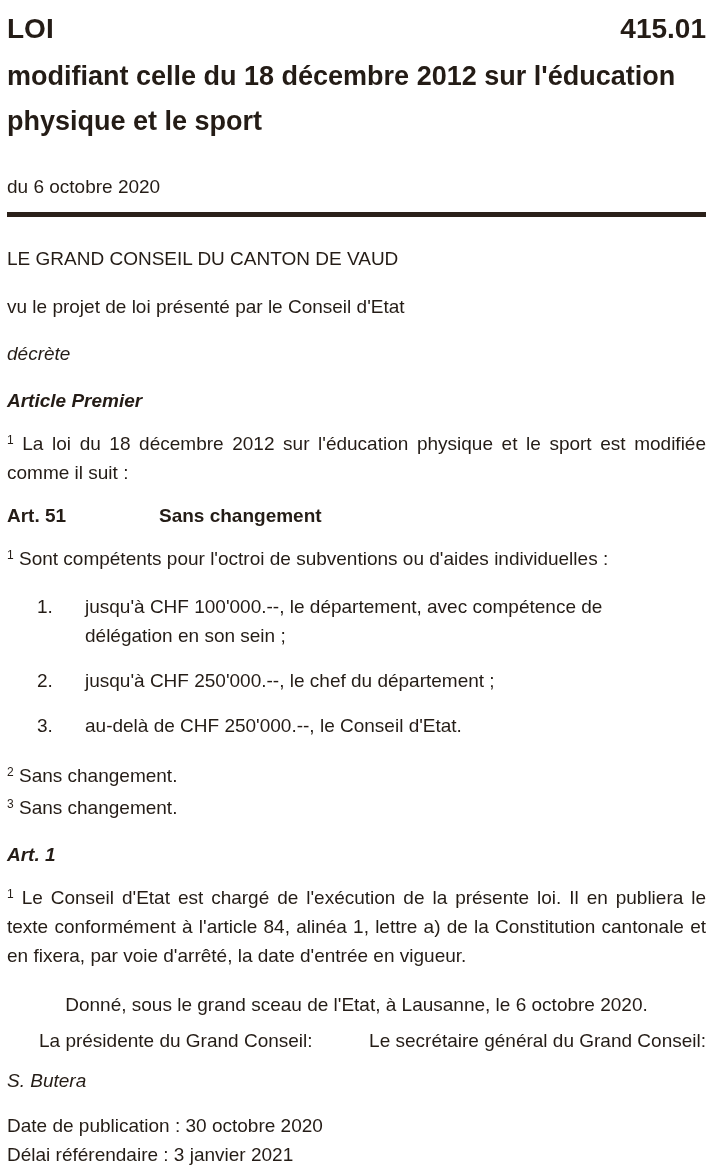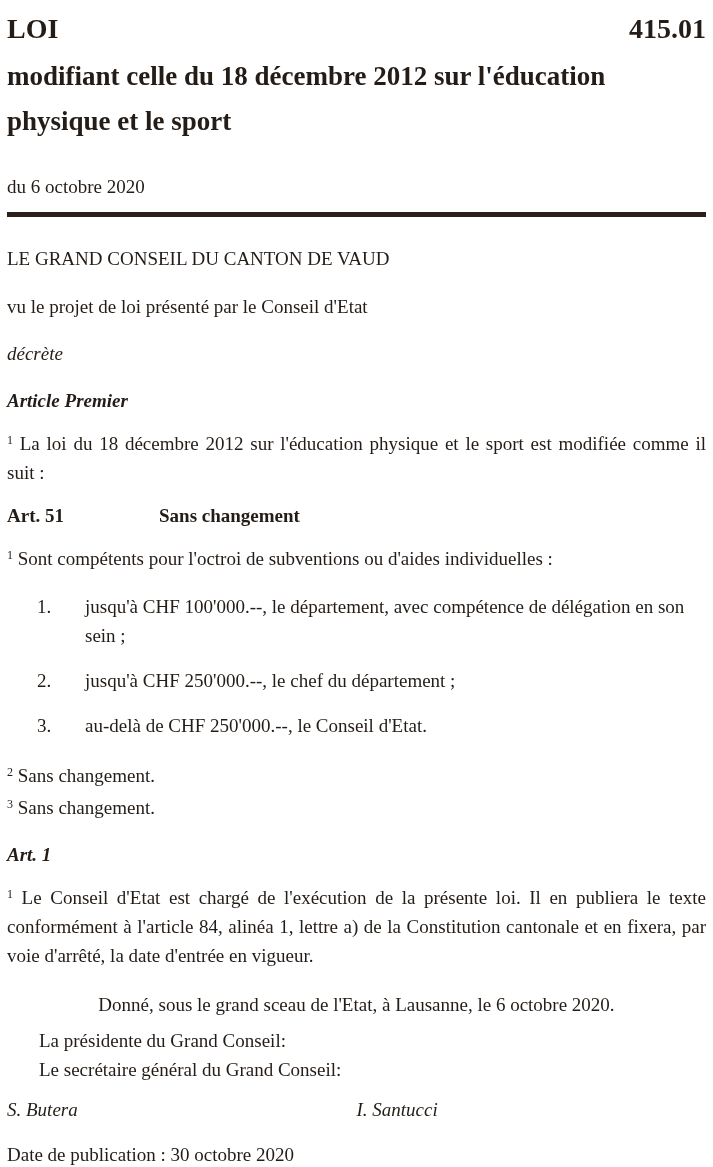--- a/index.html
+++ b/index.html
@@ -8,21 +8,21 @@
     background: #ffffff;
   }
   .page {
     position: relative;
     width: 713px;
     height: 1167px;
     box-sizing: border-box;
     padding: 12px 7px 12px 7px;
     background: #ffffff;
     color: #241c16;
-    font-family: Liberation Serif, serif;
+    font-family: Liberation Sans, sans-serif;
     font-size: 19px;
     line-height: 29px;
     overflow: hidden;
   }
   .doc-header {
     display: flex;
     justify-content: space-between;
     align-items: baseline;
     font-size: 28px;
     font-weight: bold;
@@ -67,21 +67,20 @@
   .list-item .itxt { width: 600px; }
   .alinea2 { margin-top: 21px; }
   .alinea3 { margin-top: 3px; }
   .art2-head { margin-top: 18px; }
   .closing-given { margin-top: 20px; text-align: center; }
   .sig-titles {
     display: flex;
     justify-content: space-between;
     padding-left: 32px;
     margin-top: 7px;
-    flex-direction: column;
   }
   .sig-names {
     display: flex;
     margin-top: 11px;
   }
   .sig-names > div {
     width: 50%;
     font-style: italic;
   }
   .pub-line { margin-top: 16px; }
@@ -142,19 +141,18 @@
 
   <p class="closing-given">Donné, sous le grand sceau de l'Etat, à Lausanne, le 6 octobre 2020.</p>
 
   <div class="sig-titles">
     <span>La présidente du Grand Conseil:</span>
     <span>Le secrétaire général du Grand Conseil:</span>
   </div>
 
   <div class="sig-names">
     <div>S. Butera</div>
-    <div>I. Santucci</div>
   </div>
 
   <p class="pub-line">Date de publication : 30 octobre 2020</p>
   <p class="ref-line">Délai référendaire : 3 janvier 2021</p>
 
 </div>
 
 </body></html>

